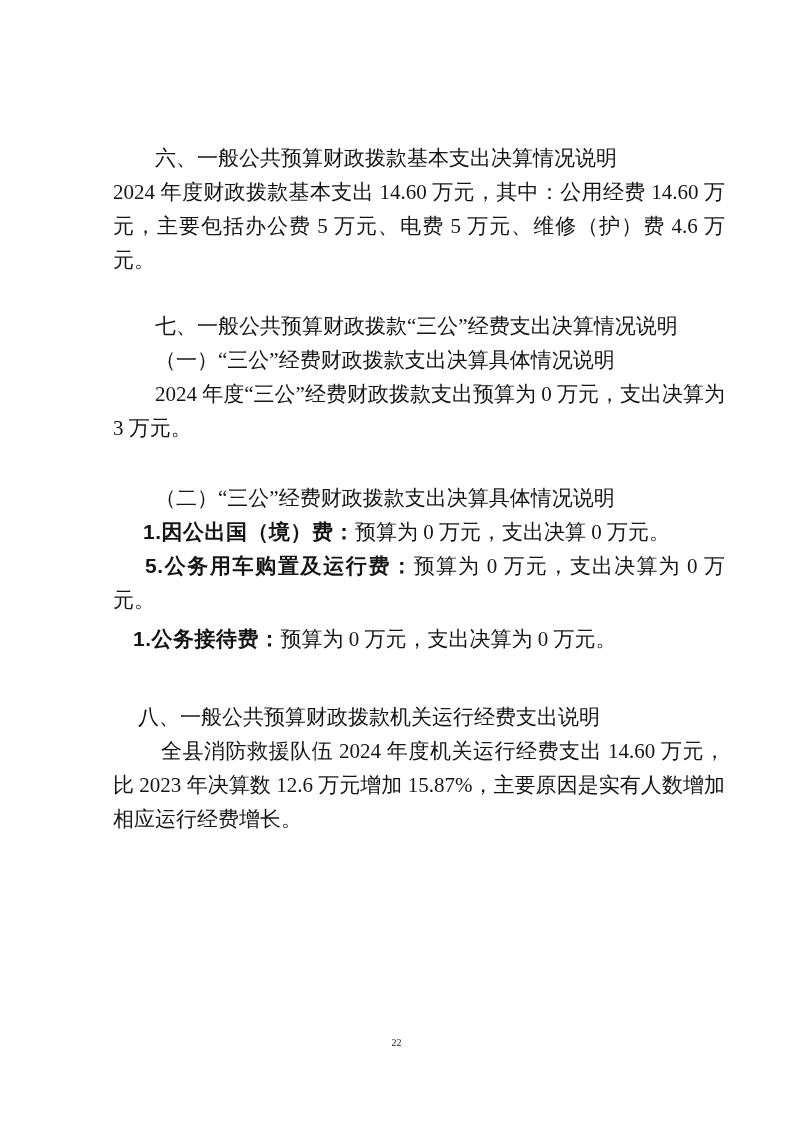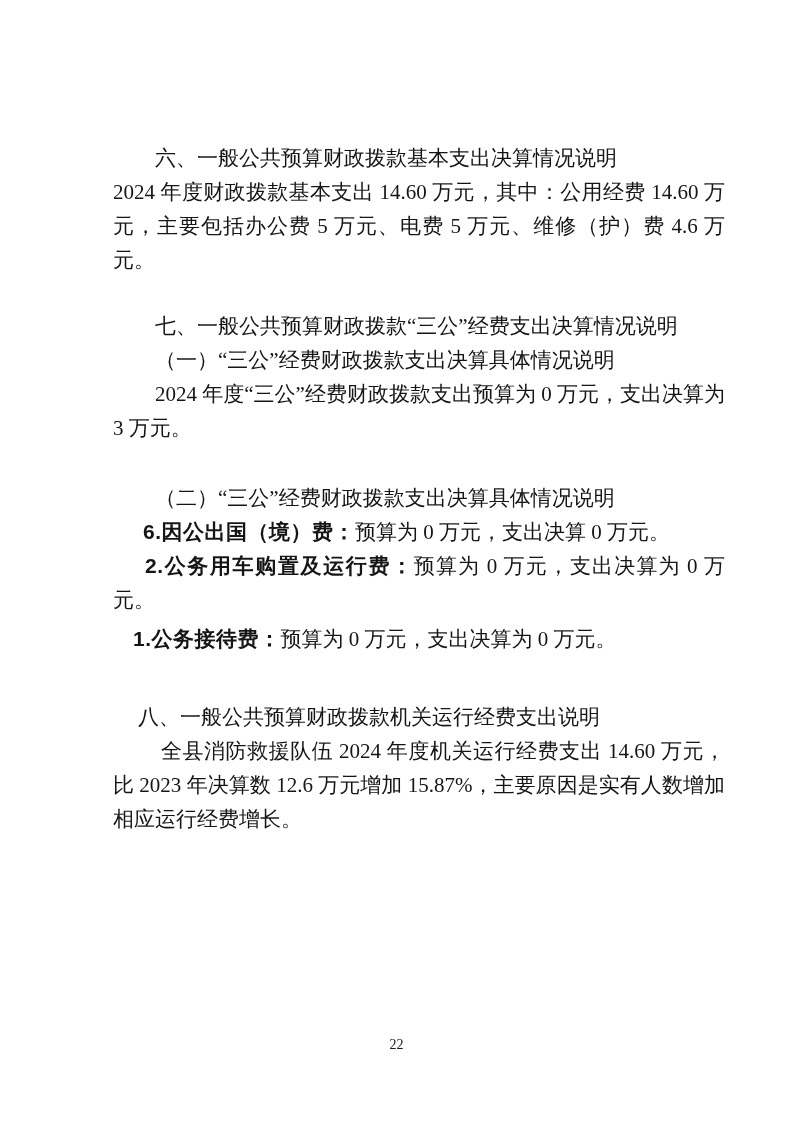--- a/index.html
+++ b/index.html
@@ -41,43 +41,43 @@
     font-family: "Liberation Sans", "DejaVu Sans", sans-serif;
     font-weight: 700;
     letter-spacing: 0.5px;
   }
   .page-number {
     position: absolute;
     top: 1037px;
     left: 0;
     width: 100%;
     text-align: center;
-    font-size: 14px;
+    font-size: 10px;
     color: #1a1a1a;
     font-family: "Liberation Serif", "DejaVu Serif", serif;
   }
 </style>
 </head>
 <body>
 
 <div class="page">
   <div class="content">
 
     <p class="indent-2">六、一般公共预算财政拨款基本支出决算情况说明</p>
     <p class="no-indent">2024 年度财政拨款基本支出 14.60 万元，其中：公用经费 14.60 万元，主要包括办公费 5 万元、电费 5 万元、维修（护）费 4.6 万元。</p>
 
     <p class="indent-2 gap-s7">七、一般公共预算财政拨款“三公”经费支出决算情况说明</p>
     <p class="indent-2">（一）“三公”经费财政拨款支出决算具体情况说明</p>
     <p class="indent-2">2024 年度“三公”经费财政拨款支出预算为 0 万元，支出决算为 3 万元。</p>
 
     <p class="indent-2 gap-sub2">（二）“三公”经费财政拨款支出决算具体情况说明</p>
 
-    <p class="item-a"><span class="item-label">6.因公出国（境）费：</span><span>预算为 0 万元，支出决算 0 万元。</span></p>
+    <p class="item-a"><span class="item-label">1.因公出国（境）费：</span><span>预算为 0 万元，支出决算 0 万元。</span></p>
 
-    <p class="item-b"><span class="item-label">2.公务用车购置及运行费：</span><span>预算为 0 万元，支出决算为 0 万元。</span></p>
+    <p class="item-b"><span class="item-label">5.公务用车购置及运行费：</span><span>预算为 0 万元，支出决算为 0 万元。</span></p>
 
     <p class="item-c gap-item3"><span class="item-label">1.公务接待费：</span><span>预算为 0 万元，支出决算为 0 万元。</span></p>
 
     <p class="h8-indent gap-s8">八、一般公共预算财政拨款机关运行经费支出说明</p>
     <p class="s8-para">全县消防救援队伍 2024 年度机关运行经费支出 14.60 万元，比 2023 年决算数 12.6 万元增加 15.87%，主要原因是实有人数增加相应运行经费增长。</p>
 
   </div>
 
   <div class="page-number">22</div>
 </div>

